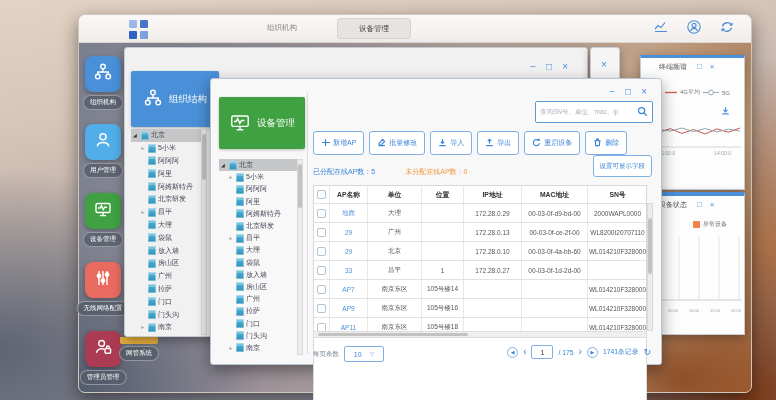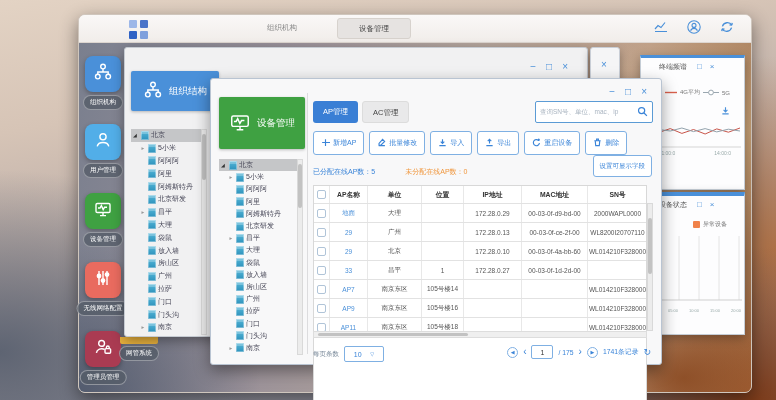--- a/index.html
+++ b/index.html
@@ -193,21 +193,21 @@
     </div>
   <div class="netadmin-sliver"></div>
   <div class="pill" style="left:139px;top:346px;">网管系统</div>
 
   <div class="org-window">
     <div class="winctl" style="right:19px;top:14px;">
       <span>−</span>
       <span>□</span>
       <span>×</span>
     </div>
-    <div class="hdr-card" style="left:6px;top:23px;width:88px;height:40px;background:#4a90d9;">
+    <div class="hdr-card" style="left:6px;top:23px;width:88px;height:56px;background:#4a90d9;">
       <span>
         <svg width="20" height="20" viewBox="0 0 20 20" fill="none" stroke="#fff" stroke-width="1.4">
             <circle cx="10" cy="4.6" r="2.3"></circle>
             <circle cx="4.8" cy="14.6" r="2.3"></circle>
             <circle cx="15.2" cy="14.6" r="2.3"></circle>
             <path d="M10 7v3M4.8 12.2V10h10.4v2.2"></path>
           </svg></span>
       <span>组织结构</span>
     </div>
     <div class="tree" id="org-tree" style="left:6px;top:81px;width:70px;height:206px;">
@@ -459,24 +459,20 @@
           <span class="arr">▸</span>
           <span class="b-ico"></span>
           <span class="nw">南京</span>
         </div>
       </div>
     <div class="vscroll" style="left:86px;top:80px;height:196px;">
         <div class="vthumb" style="top:4px;height:44px;"></div>
       </div>
     <div class="divider"></div>
 
-    <div class="tabs">
-      <div class="tab active nw">AP管理</div>
-      <div class="tab plain nw">AC管理</div>
-    </div>
     <div class="searchbox">
       <span class="ph nw">查询SN号、单位、mac、ip</span>
       <span>
         <svg width="11" height="11" viewBox="0 0 10 10" fill="none" stroke="#3a84d8" stroke-width="1.1">
             <circle cx="4.2" cy="4.2" r="2.8"></circle>
             <path d="M6.4 6.4L9 9"></path>
           </svg></span>
     </div>
 
     <div class="toolbar" id="toolbar">

